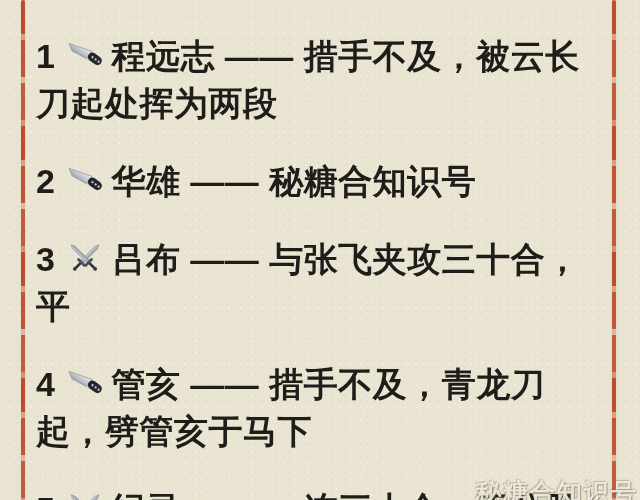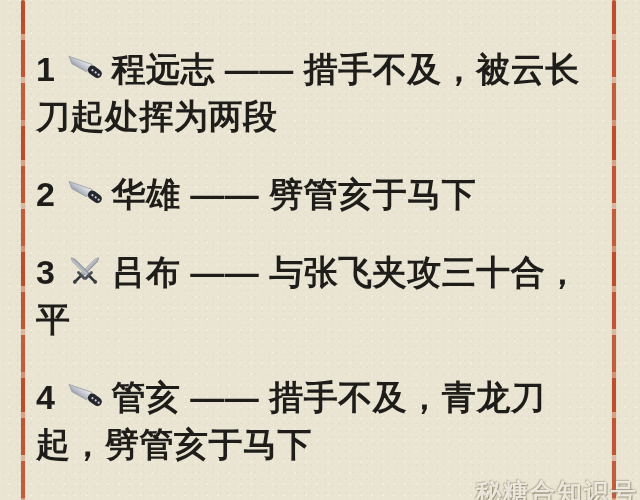--- a/index.html
+++ b/index.html
@@ -32,21 +32,21 @@
   .rule-left  { left: 21px; }
   .rule-right { left: 612px; }
   .content {
     position: absolute; left: 0; top: 0;
     width: 640px; box-sizing: border-box;
     padding: 33px 40px 0 36px;
     color: #1e1d1a;
     font-size: 34px; line-height: 47px; font-weight: 600;
     letter-spacing: 0.5px;
   }
-  .row { margin: 13px 0 31px 0; }
+  .row { margin: 0 0 31px 0; }
   .num { margin-right: 6px; }
   .icon {
     display: inline-block; width: 40px; height: 40px;
     vertical-align: -6px; margin: 0 6px 0 4px;
   }
   .icon svg { width: 40px; height: 40px; display: block; }
   .watermark {
     position: absolute; right: 2px; bottom: -9px;
     font-size: 25px; font-weight: bold; letter-spacing: 2px;
     color: rgba(252,250,242,0.82);
@@ -92,21 +92,21 @@
       </linearGradient>
     </defs>
     <g transform="rotate(36 24 24)">
       <polygon points="1,25 29,16.5 29,27.5 9,30" fill="url(#bladeG)" stroke="#8d939d" stroke-width="0.8" stroke-linejoin="round"></polygon>
       <rect x="28" y="16.5" width="18" height="10.5" rx="5" fill="#26262e"></rect>
       <circle cx="33.5" cy="21.8" r="1.3" fill="#d4d7dd"></circle>
       <circle cx="38.2" cy="21.8" r="1.3" fill="#d4d7dd"></circle>
       <circle cx="42.6" cy="21.8" r="1.3" fill="#d4d7dd"></circle>
     </g>
   </svg>
-</span><span class="txt">华雄 —— 劈管亥于马下</span></p>
+</span><span class="txt">华雄 —— 秘糖合知识号</span></p>
 
   <p class="row"><span class="num">3</span><span class="icon">
   <svg viewBox="0 0 48 48" xmlns="http://www.w3.org/2000/svg">
     <defs>
       <linearGradient id="swG" x1="0" y1="0" x2="1" y2="0">
         <stop offset="0" stop-color="#cdd1d6"></stop>
         <stop offset="1" stop-color="#959ba3"></stop>
       </linearGradient>
     </defs>
     <g transform="rotate(45 24 26)">

